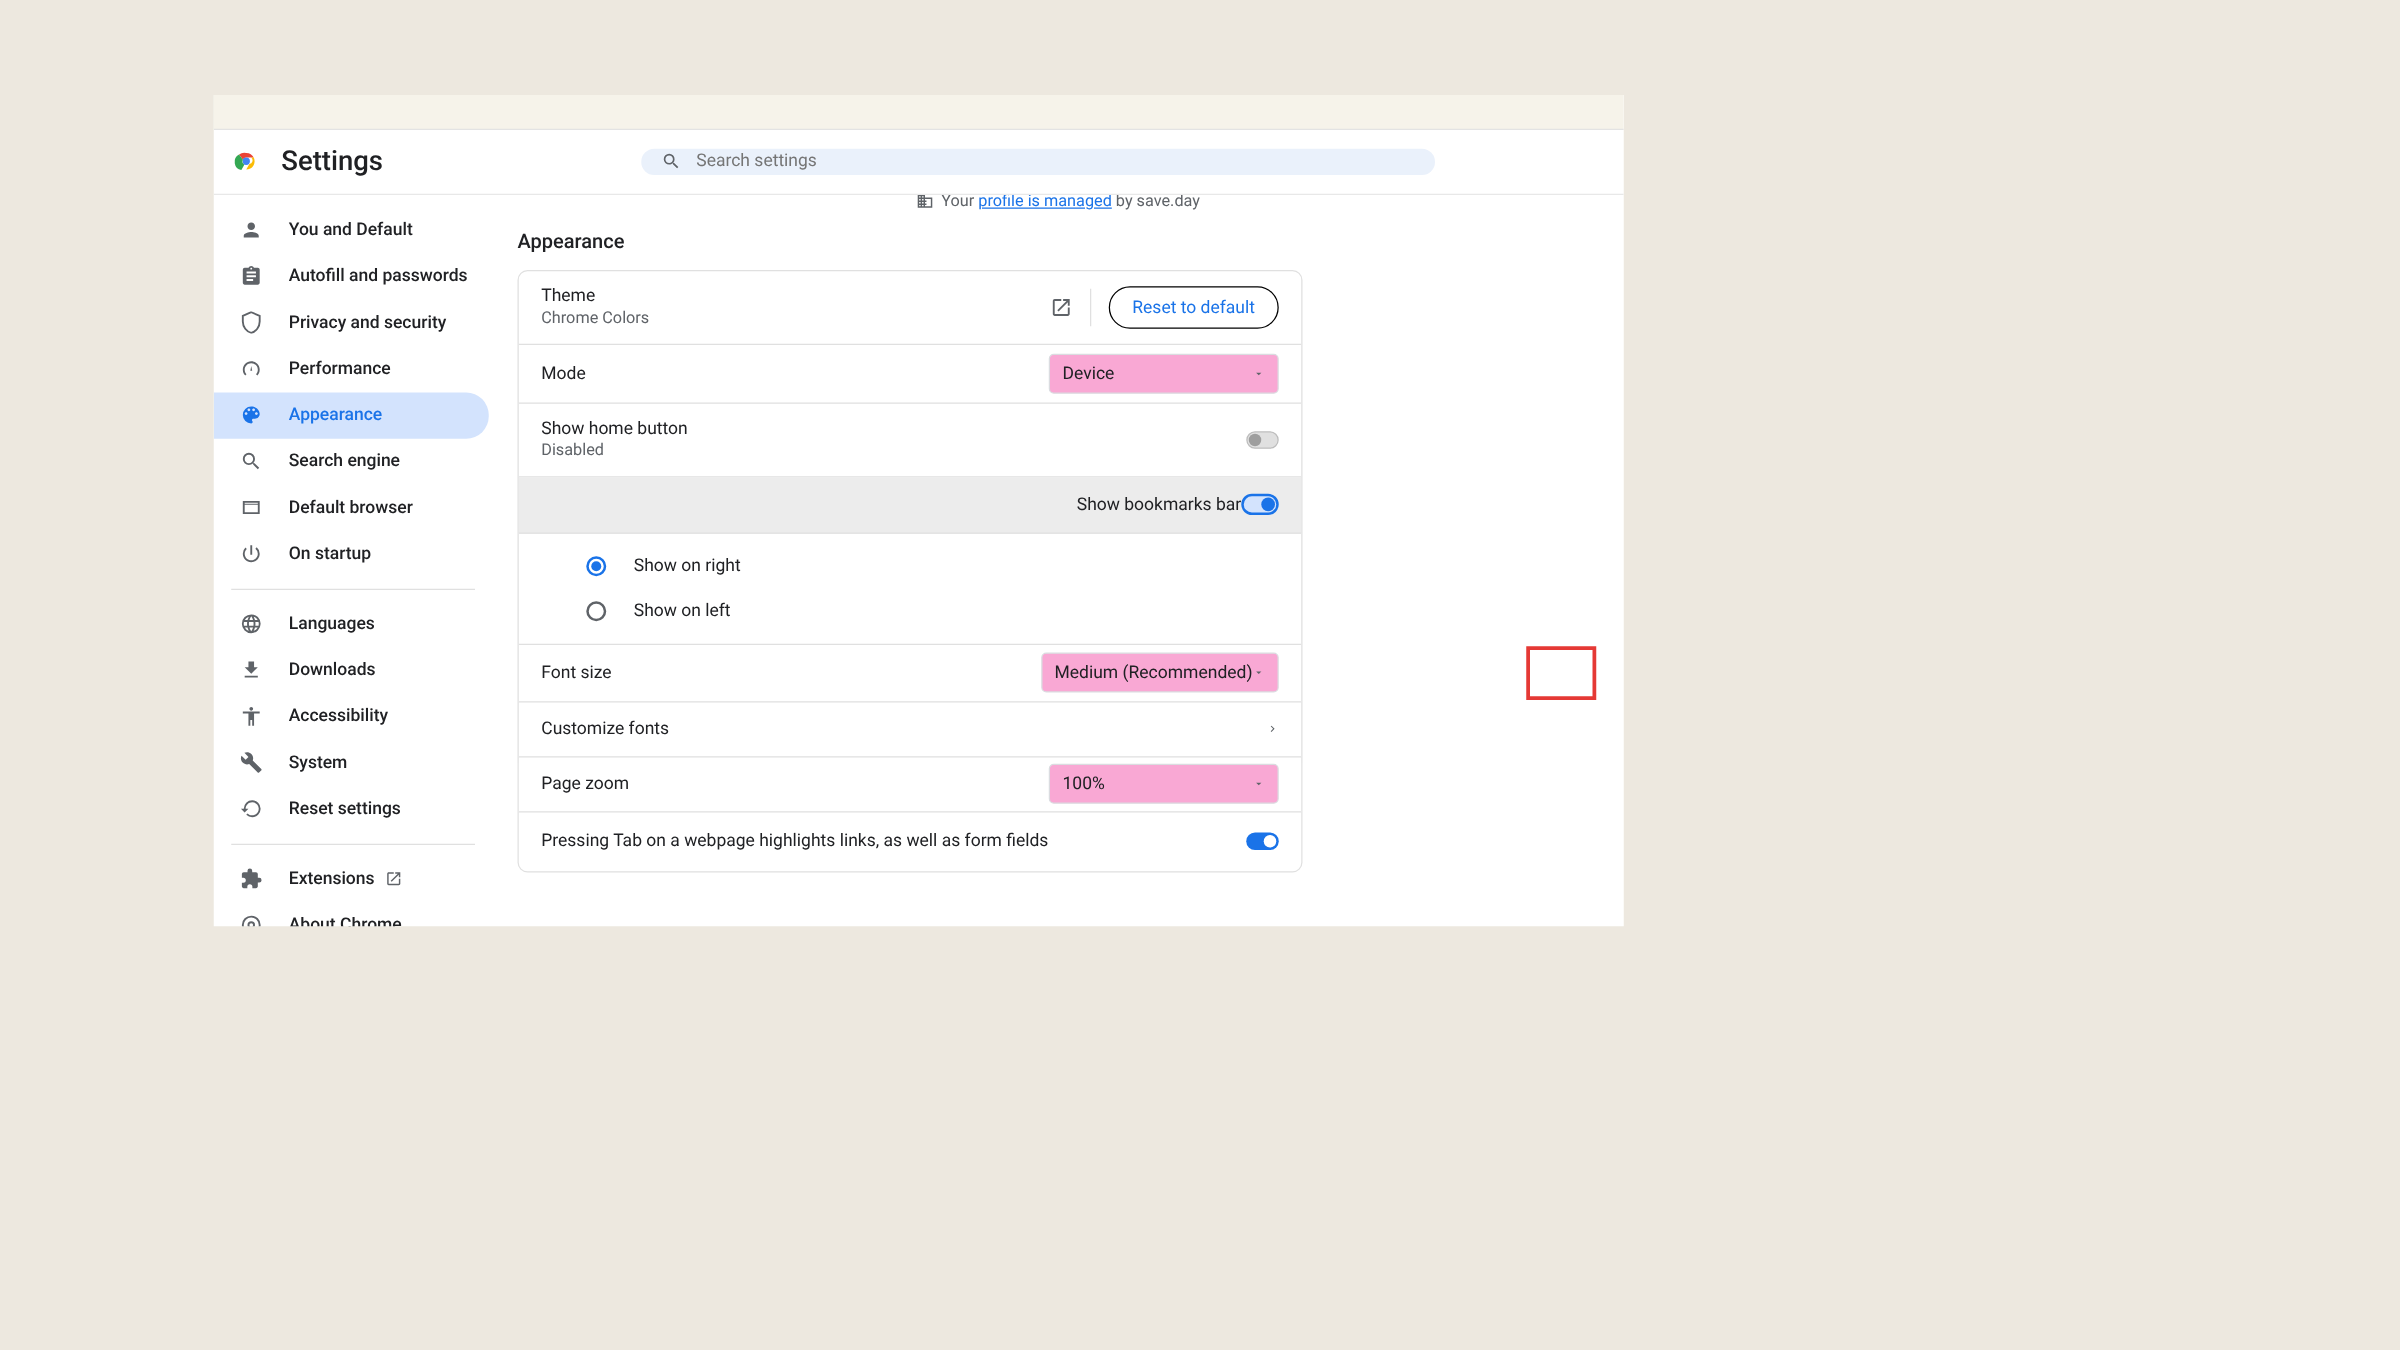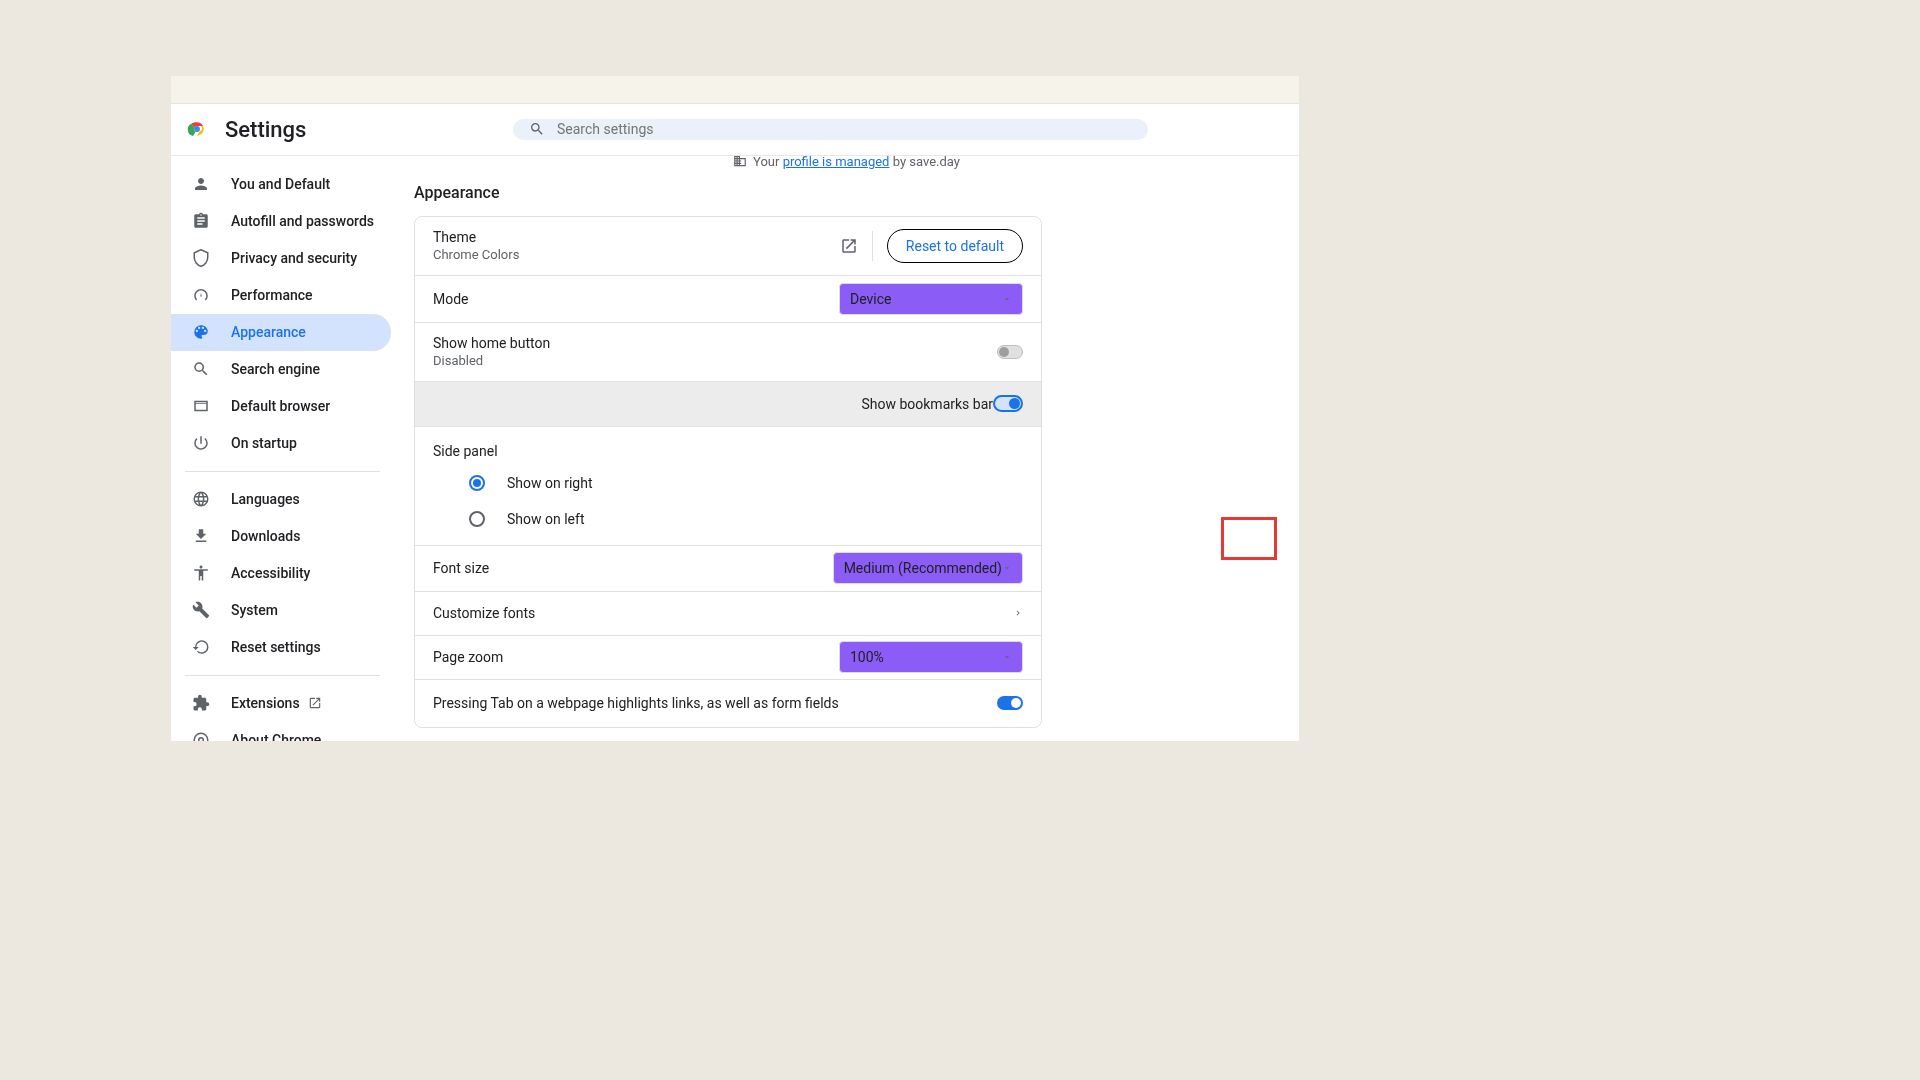--- a/index.html
+++ b/index.html
@@ -30,21 +30,21 @@
 .row { display: flex; align-items: center; padding: 0 18px; min-height: 44px; border-bottom: 1px solid #e0e0e0; font-size: 14px; color: #202124; }
 .row:last-child { border-bottom: none; }
 .row.tall { min-height: 59px; }
 .row.highlighted { background: #ececec; text-align: right; }
 .row-left { flex: 1; }
 .row-title { font-size: 14px; color: #202124; }
 .row-sub { font-size: 13px; color: #5f6368; margin-top: 2px; }
 .open-icon { width: 18px; height: 18px; fill: #5f6368; cursor: pointer; }
 .vdivider { width: 1px; height: 30px; background: #e0e0e0; margin: 0 14px; }
 .reset-btn { border: 1px solid #000000; background: #fff; color: #1a73e8; font-size: 14px; font-weight: 400; padding: 8px 18px; border-radius: 18px; cursor: pointer; }
-.select { border: 1px solid #dadce0; border-radius: 4px; height: 32px; min-width: 184px; padding: 0 10px; display: flex; align-items: center; justify-content: space-between; font-size: 14px; color: #202124; cursor: pointer; background: #8b5cf6; }
+.select { border: 1px solid #dadce0; border-radius: 4px; height: 32px; min-width: 184px; padding: 0 10px; display: flex; align-items: center; justify-content: space-between; font-size: 14px; color: #202124; cursor: pointer; background: #f9a8d4; }
 .select svg { width: 10px; height: 10px; fill: #5f6368; }
 .toggle { width: 26px; height: 14px; border-radius: 7px; position: relative; cursor: pointer; }
 .toggle.off { background: #e0e0e0; border: 1px solid #bdbdbd; }
 .toggle.off::after { content: ''; position: absolute; width: 10px; height: 10px; background: #9e9e9e; border-radius: 50%; left: 1px; top: 1px; }
 .toggle.on { background: #1a73e8; }
 .toggle.on::after { content: ''; position: absolute; width: 10px; height: 10px; background: #fff; border-radius: 50%; right: 2px; top: 2px; }
 .toggle.on-outlined { width: 30px; height: 17px; border: 2px solid #1a73e8; background: #d3e3fd; border-radius: 10px; }
 .toggle.on-outlined::after { content: ''; position: absolute; width: 11px; height: 11px; background: #1a73e8; border-radius: 50%; right: 1px; top: 1px; }
 .highlight-box { position: absolute; border: 3px solid #e53935; width: 56px; height: 43px; right: 2px; top: 301px; pointer-events: none; }
 .radio-group { padding: 8px 0 8px 0; border-bottom: 1px solid #e0e0e0; }
@@ -256,21 +256,20 @@
         </div>
 
         <div class="row highlighted" style="min-height:45px">
           <div class="row-left">
                 <div class="row-title">Show bookmarks bar</div>
               </div>
           <div class="toggle on-outlined"></div>
         </div>
 
         <div class="radio-group">
-          <div class="radio-header">Side panel</div>
           <div class="radio-row">
             <div class="radio selected"></div>
             <span>Show on right</span>
           </div>
           <div class="radio-row">
             <div class="radio"></div>
             <span>Show on left</span>
           </div>
         </div>
 

